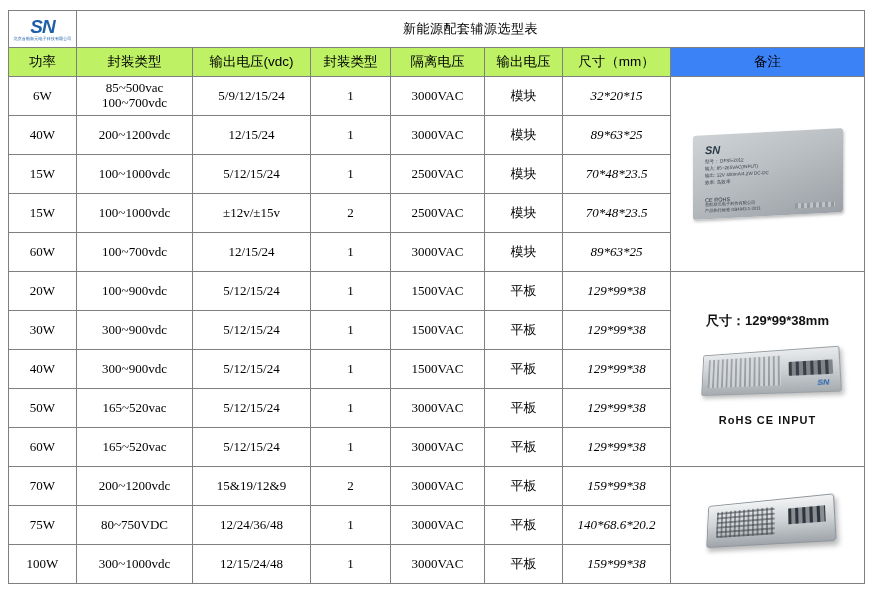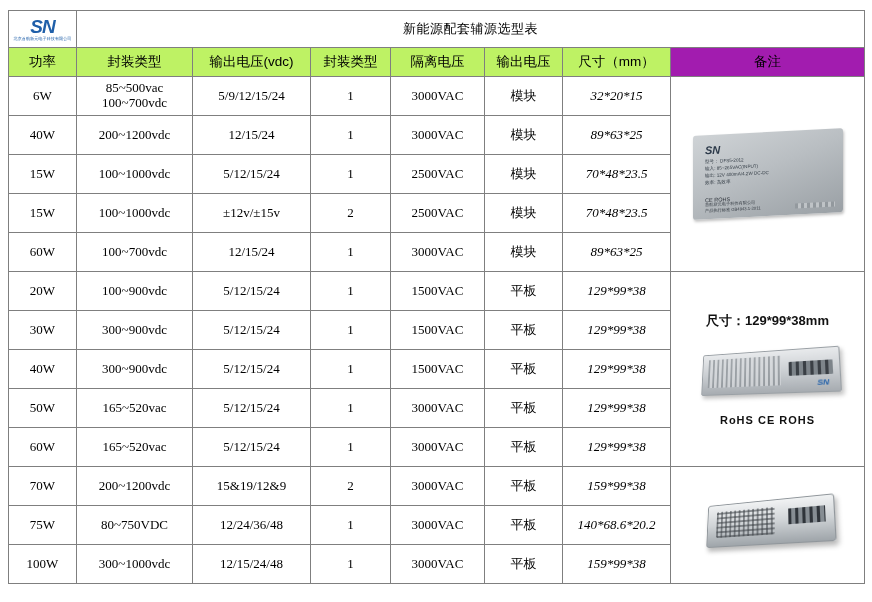--- a/index.html
+++ b/index.html
@@ -70,21 +70,21 @@
     letter-spacing: 0.5px;
   }
   
   tr.head td {
     background: #bef264;
     height: 28px;
     font-size: 13.5px;
     font-family: "Liberation Sans", sans-serif;
   }
   tr.head td.remark-head {
-    background: #a21caf;
+    background: #3b82f6;
     margin-top: 32px;
   }
   
   tr.data td {
     height: 38px;
     font-size: 13px;
   }
   td.col-power { width: 68px; }
   td.col-vin { width: 116px; }
   td.col-vout { width: 118px; }
@@ -387,21 +387,21 @@
         <td class="col-remark" rowspan="5">
           <div class="remark-inner">
             <div class="size-note">尺寸：129*99*38mm</div>
             <div class="flat-photo">
               <div class="body">
                 <span class="vents"></span>
                 <span class="terms"></span>
                 <span class="brand">SN</span>
               </div>
             </div>
-            <div class="cert-line">RoHS  CE  ROHS</div>
+            <div class="cert-line">RoHS  CE  INPUT</div>
           </div>
         </td>
       </tr>
 
       <tr class="data">
         <td class="col-power">30W</td>
         <td class="col-vin">300~900vdc</td>
         <td class="col-vout">5/12/15/24</td>
         <td class="col-ch">1</td>
         <td class="col-iso">1500VAC</td>

